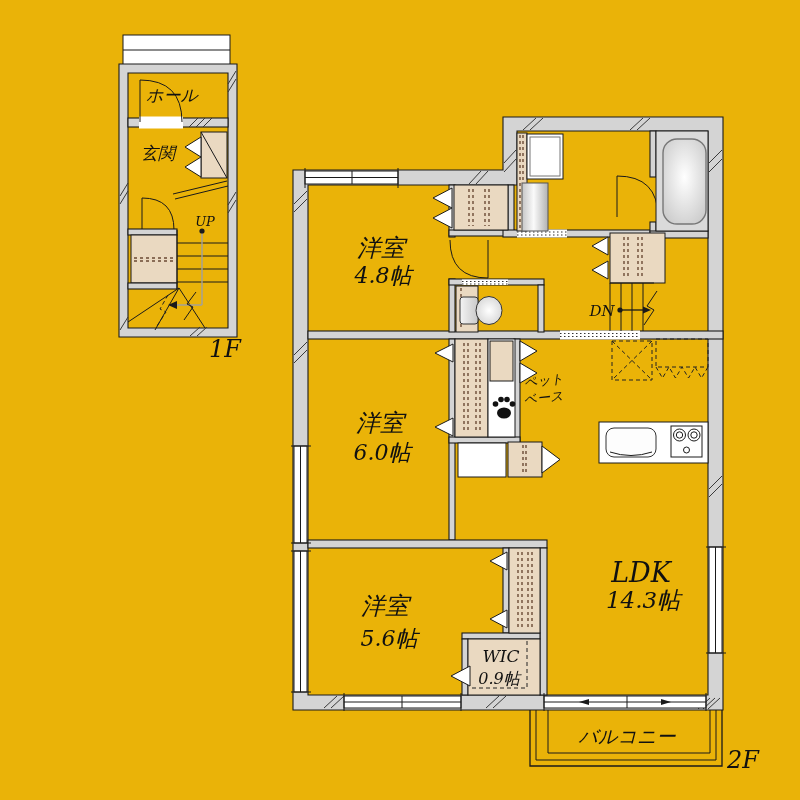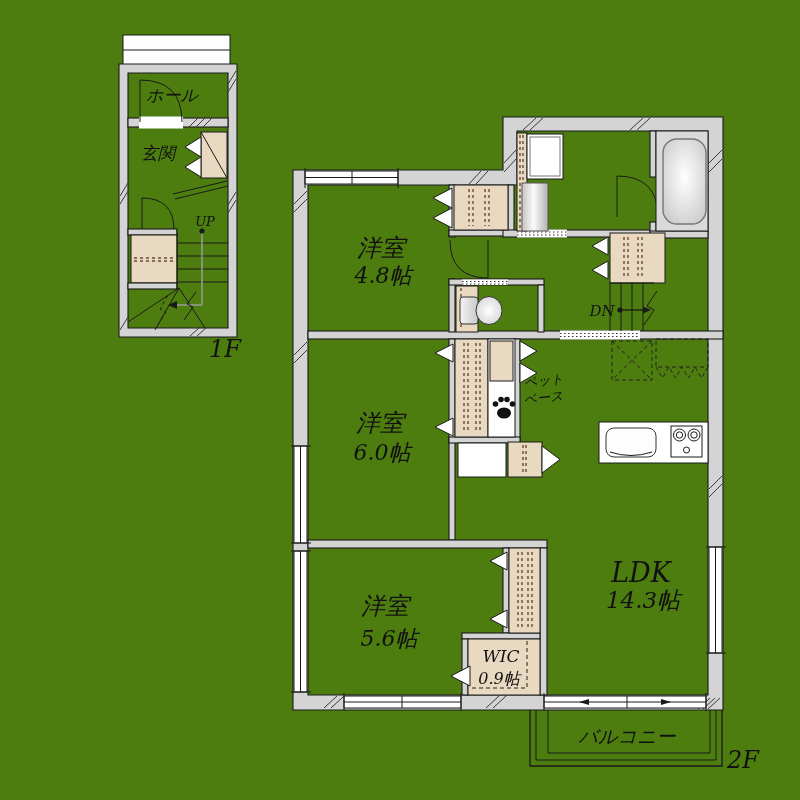--- a/index.html
+++ b/index.html
@@ -1,16 +1,16 @@
 <!DOCTYPE html>
 <html><head>
 <meta charset="utf-8">
 <style>
   html,body{margin:0;padding:0;background:#fff;}
-  .stage{width:800px;height:800px;position:relative;background:#4d7c0f;
+  .stage{width:800px;height:800px;position:relative;background:#eab308;
          font-family:"Liberation Serif","DejaVu Serif",serif;}
   svg text{font-family:"DejaVu Serif","Liberation Serif",serif;font-style:italic;fill:#111;}
   .ln{stroke:#1a1a1a;stroke-width:1;fill:none;}
   .ln2{stroke:#1a1a1a;stroke-width:1.3;fill:none;}
   .wht{fill:#ffffff;stroke:#1a1a1a;stroke-width:1;}
   .h{stroke:#3a3a3a;stroke-width:1;fill:none;}
   .dashbr{stroke:#6b4a35;stroke-width:1.4;stroke-dasharray:3 3;fill:none;}
   .dashk{stroke:#222;stroke-width:1;stroke-dasharray:4 3;fill:none;}
   .dot{stroke:#333;stroke-width:1;stroke-dasharray:1.5 2.5;fill:none;}
   .tri{fill:#fff;stroke:#1a1a1a;stroke-width:1;}

